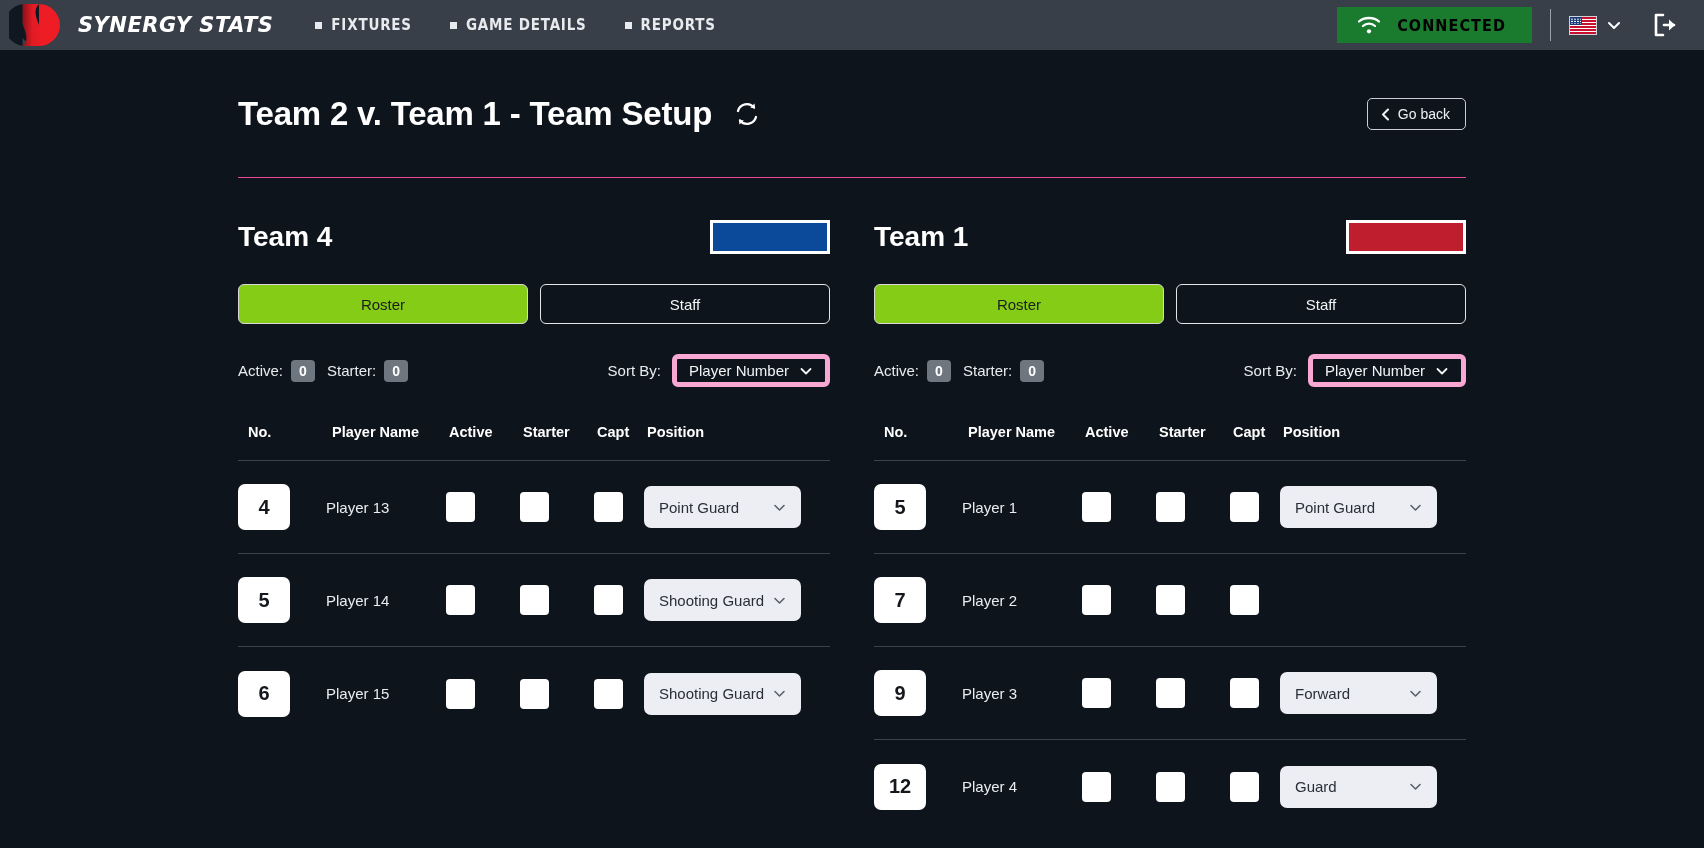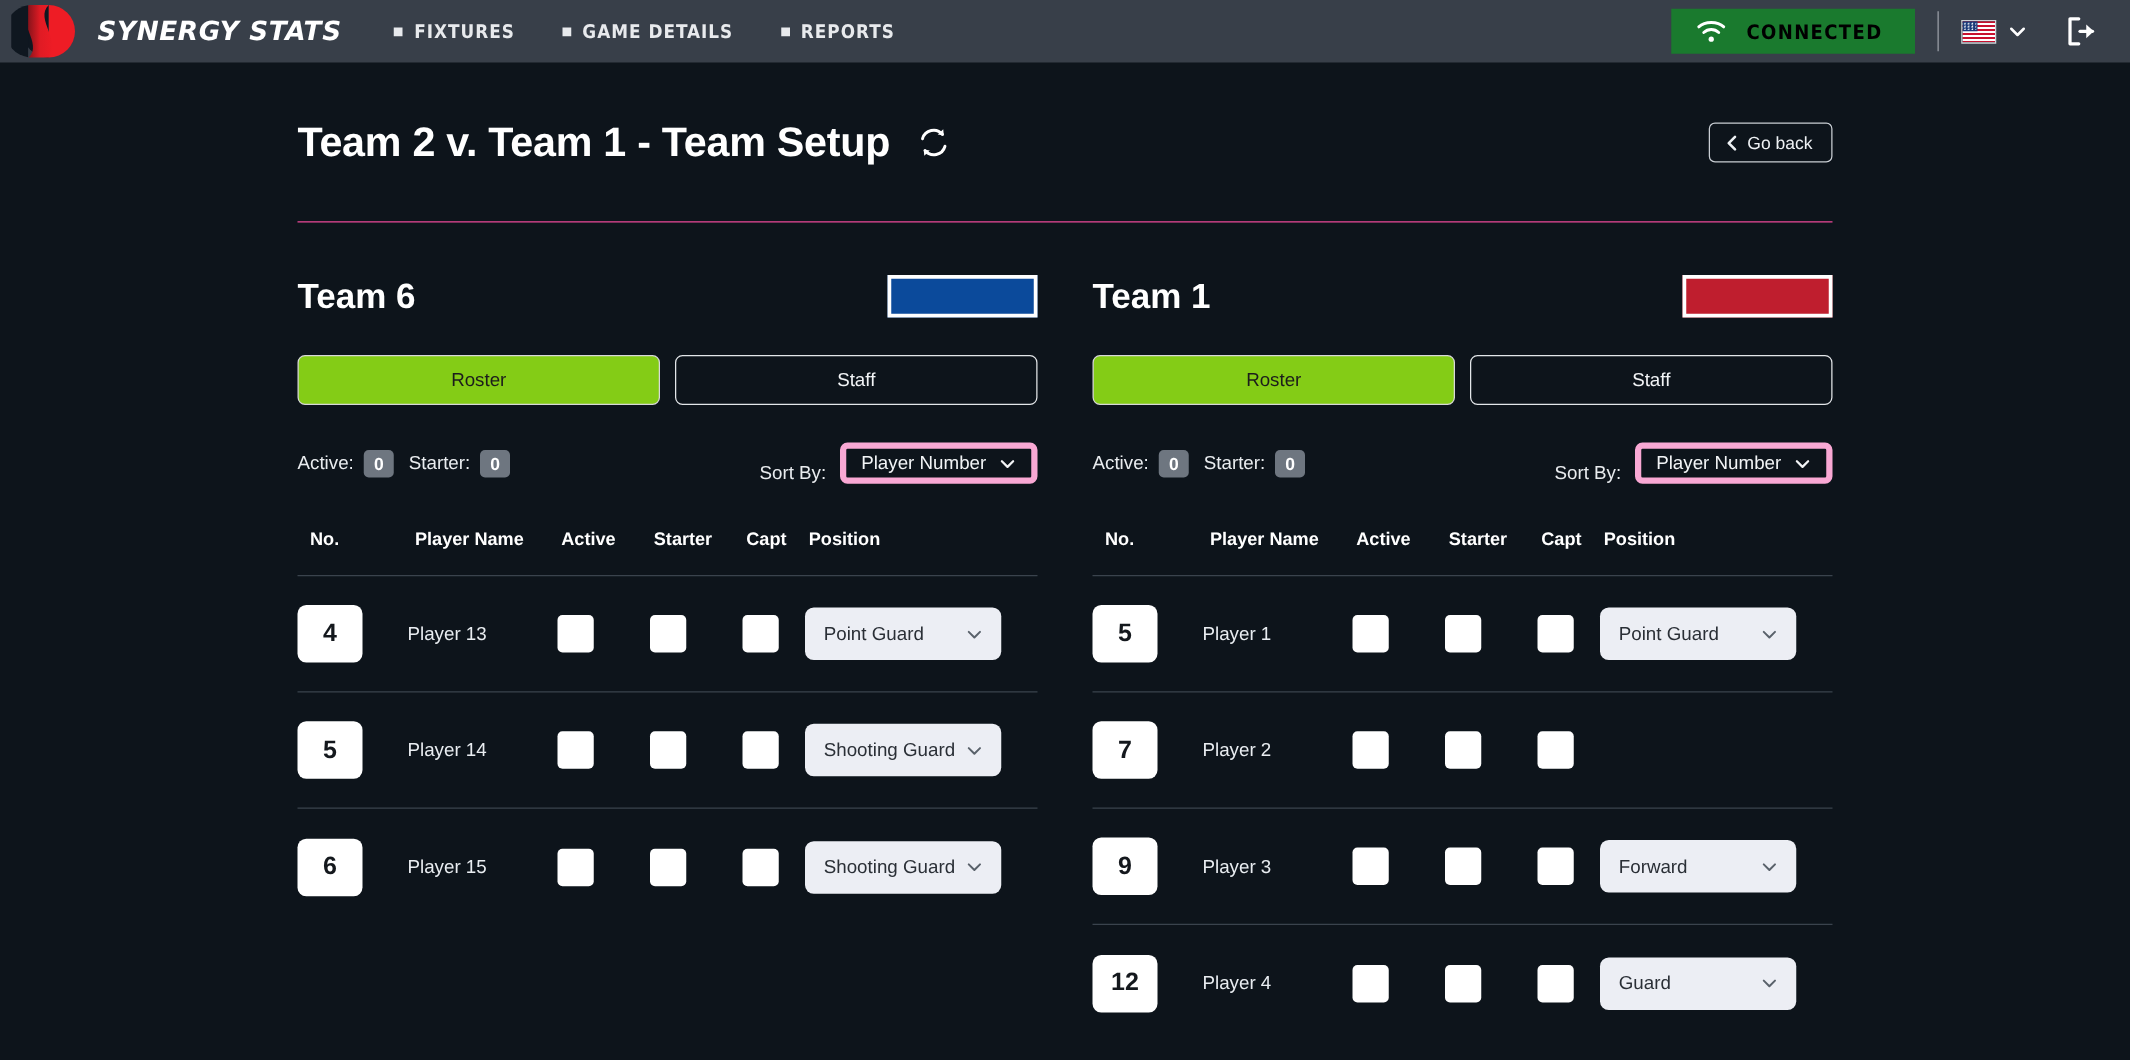--- a/index.html
+++ b/index.html
@@ -145,21 +145,21 @@
     margin-bottom: 37px;
   }
   .counters { display: flex; align-items: center; gap: 12px; }
   .counter { display: flex; align-items: center; gap: 8px; }
   .counter-lbl { color: #e9ecef; font-size: 15px; }
   .counter-val {
     background: #6e7680; color: #fff; font-size: 14px; font-weight: bold;
     border-radius: 4px; min-width: 24px; height: 22px;
     display: flex; align-items: center; justify-content: center; padding: 0 6px;
   }
-  .sortwrap { display: flex; align-items: flex-end; gap: 11px; }
+  .sortwrap { display: flex; align-items: center; gap: 11px; }
   .sort-lbl { color: #e9ecef; font-size: 15px; }
   .sort-sel {
     border: 5px solid #f9a8d4; border-radius: 6px;
     background: transparent; color: #f2f4f6;
     font-size: 15px; height: 33px;
     padding: 0 12px;
     display: flex; align-items: center; gap: 10px;
     cursor: pointer;
     font-family: "Liberation Sans", sans-serif;
   }
@@ -293,21 +293,21 @@
         <path d="M8 1.5 L3 6.5 L8 11.5" fill="none" stroke="#eef1f4" stroke-width="2.1" stroke-linecap="round" stroke-linejoin="round"></path>
       </svg>
       <span>Go back</span>
     </div>
   </div>
 
   <div class="teams">
 
     <div class="team-col">
       <div class="team-head">
-        <div class="team-name">Team 6</div>
+        <div class="team-name">Team 4</div>
         <div class="team-swatch" id="sw0" style="background: rgb(11, 74, 155);"></div>
       </div>
 
       <div class="tabbtns">
         <div class="tabbtn active">Roster</div>
         <div class="tabbtn inactive">Staff</div>
       </div>
 
       <div class="meta-row">
         <div class="counters">

